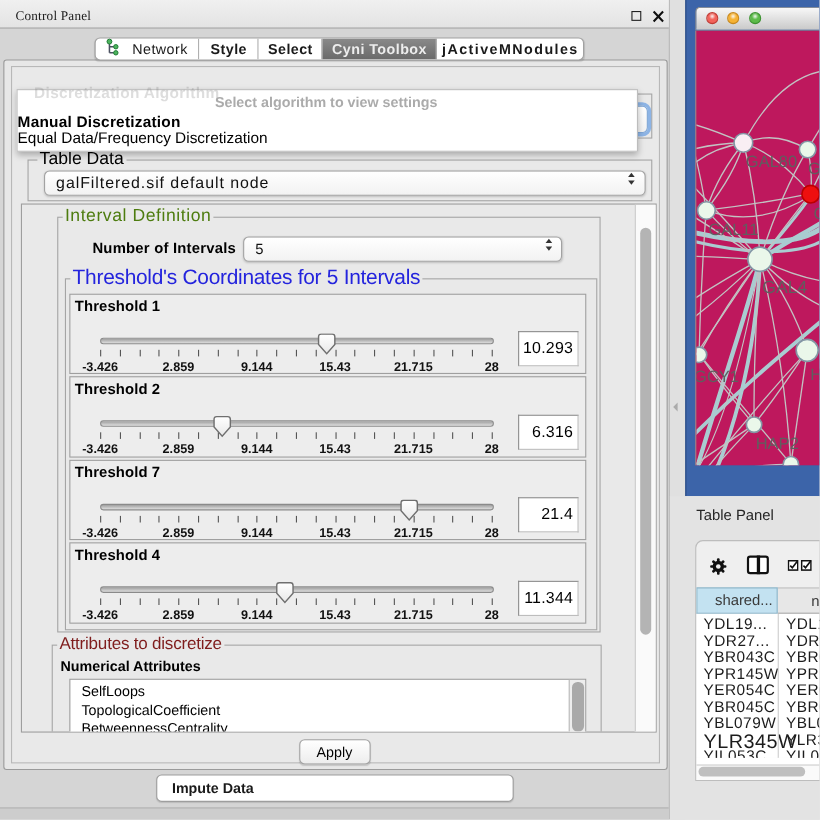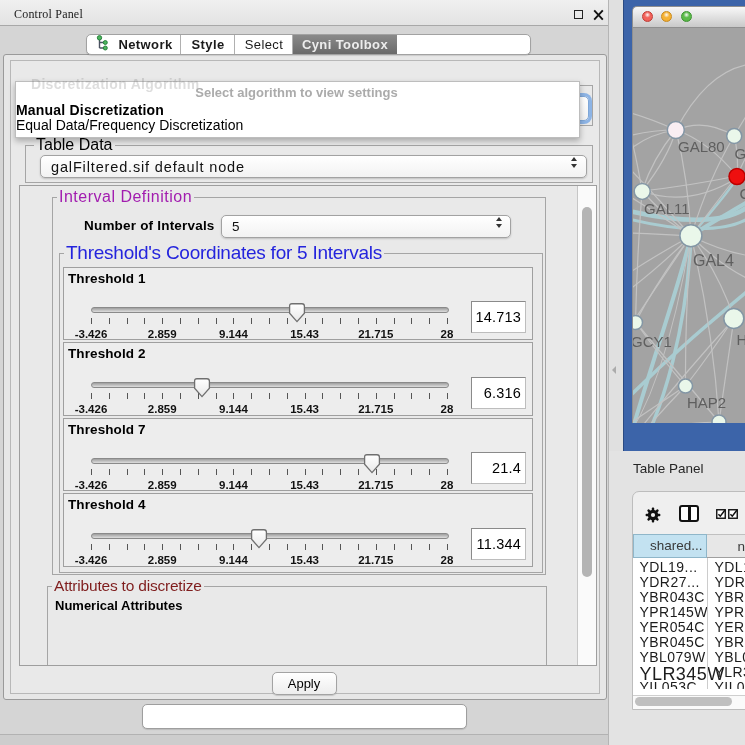--- a/index.html
+++ b/index.html
@@ -23,24 +23,25 @@
 <div class="abs" style="left:0;top:0;width:608px;height:745px;background:#d5d5d5;border-right:1px solid #b5b5b5;"></div>
 <div class="abs" style="left:0;top:0;width:608px;height:25px;background:linear-gradient(#f0f0f0,#e3e3e3);border-bottom:1px solid #a8a8a8;"></div>
 <div class="abs" style="left:14px;top:7px;font-size:12px;color:#1a1a1a;letter-spacing:.2px;font-family:Liberation Serif, serif;">Control Panel</div>
 <div class="abs" style="left:574px;top:10px;width:7px;height:7px;border:1.4px solid #222;"></div>
 <svg class="abs" style="left:593px;top:9px;" width="11" height="12" viewBox="0 0 11 12">
 <path d="M1.2 1.4 L9.8 10.6 M9.8 1.4 L1.2 10.6" stroke="#111" stroke-width="1.9"></path>
   </svg>
 <div class="abs" style="left:3px;top:54px;width:602px;height:644px;background:#e7e7e7;border:1px solid #9a9a9a;border-radius:3px;"></div>
 <div class="abs" style="left:10px;top:60px;width:588px;height:632px;background:#e9e9e9;border:1px solid #b8b8b8;"></div>
 <div class="abs" style="left:86px;top:33.5px;width:443px;height:19.5px;background:#ffffff;border:1px solid #a2a2a2;border-radius:5px;box-shadow:0 1px 1px rgba(0,0,0,.12);overflow:hidden;">
-<div style="position:absolute;left:0px;top:0;width:93px;height:100%;color:#1a1a1a;padding-left:24px;box-sizing:border-box;display:flex;align-items:center;justify-content:center;font-size:13px;font-weight:bold;letter-spacing:.4px;white-space:nowrap;">Network</div>
+<div style="position:absolute;left:0px;top:0;width:93px;height:100%;color:#1a1a1a;padding-left:24px;box-sizing:border-box;display:flex;align-items:center;justify-content:center;font-size:13px;font-weight:normal;letter-spacing:.4px;white-space:nowrap;">Network</div>
 <div style="position:absolute;left:93px;top:0;width:54px;height:100%;color:#1a1a1a;border-left:1px solid #b0b0b0;display:flex;align-items:center;justify-content:center;font-size:13px;font-weight:bold;letter-spacing:.4px;white-space:nowrap;">Style</div>
-<div style="position:absolute;left:147px;top:0;width:58px;height:100%;color:#1a1a1a;border-left:1px solid #b0b0b0;display:flex;align-items:center;justify-content:center;font-size:13px;font-weight:normal;letter-spacing:.4px;white-space:nowrap;">Select</div>
+<div style="position:absolute;left:147px;top:0;width:58px;height:100%;color:#1a1a1a;border-left:1px solid #b0b0b0;display:flex;align-items:center;justify-content:center;font-size:13px;font-weight:bold;letter-spacing:.4px;white-space:nowrap;">Select</div>
 <div style="position:absolute;left:205px;top:0;width:104px;height:100%;background:linear-gradient(#8a8a8a,#6a6a6a);color:#ededed;border-left:1px solid #b0b0b0;display:flex;align-items:center;justify-content:center;font-size:13px;font-weight:bold;letter-spacing:.4px;white-space:nowrap;">Cyni Toolbox</div>
+<div style="position:absolute;left:309px;top:0;width:134px;height:100%;color:#1a1a1a;border-left:1px solid #b0b0b0;display:flex;align-items:center;justify-content:center;font-size:13px;font-weight:bold;letter-spacing:1.3px;white-space:nowrap;">jActiveMNodules</div>
 </div>
 <svg class="abs" style="left:94px;top:34px;" width="16" height="18" viewBox="0 0 16 18">
 <path d="M5.5 5.5 V14 M5.5 8.5 H9.5 M5.5 14 H9.5" stroke="#4a5160" stroke-width="1.4" fill="none"></path>
 <circle cx="5.5" cy="3.8" r="2.2" fill="#4db45e" stroke="#1d7a33" stroke-width="0.9"></circle>
 <circle cx="11.3" cy="8.5" r="2" fill="#4db45e" stroke="#1d7a33" stroke-width="0.9"></circle>
 <circle cx="11.3" cy="14" r="2" fill="#4db45e" stroke="#1d7a33" stroke-width="0.9"></circle>
 </svg>
 <div class="fs" style="left:25px;top:85px;width:566px;height:39px;"></div>
 <div class="combo" style="left:40px;top:96px;width:547px;height:23px;box-shadow:0 0 0 3px rgba(92,152,227,.65);border-color:#7ea7d8;"></div>
 <div class="stepper" style="left:572px;top:99px;">
@@ -59,21 +60,21 @@
   </div>
 <div class="abs" style="left:15px;top:81px;width:563px;height:55px;background:#fff;border:1px solid #bdbdbd;box-shadow:0 3px 6px rgba(0,0,0,.28);"></div>
 <div class="abs" style="left:31px;top:76px;font-size:14px;font-weight:bold;color:rgba(125,125,125,.26);letter-spacing:.3px;">Discretization Algorithm</div>
 <div class="abs" style="left:15px;top:85px;width:563px;text-align:center;font-size:13px;font-weight:bold;color:#ababab;">Select algorithm to view settings</div>
 <div class="abs" style="left:16px;top:102px;font-size:14px;font-weight:bold;color:#000;letter-spacing:.2px;">Manual Discretization</div>
 <div class="abs" style="left:16px;top:116.5px;font-size:14px;color:#000;">Equal Data/Frequency Discretization</div>
 <div class="abs" style="left:19px;top:185px;width:578px;height:481px;background:#e9e9e9;border:1px solid #9e9e9e;box-sizing:border-box;overflow:hidden;" id="vp">
 <div style="position:absolute;left:557px;top:0;width:20px;height:480px;background:#fafafa;border-left:1px solid #c6c6c6;"></div>
 <div style="position:absolute;left:561.5px;top:21px;width:10px;height:370px;background:#b4b4b4;border-radius:5px;"></div>
 <div class="fs" style="left:32px;top:11px;width:492px;height:376px;">
-      <span style="color:#a21caf;letter-spacing:.5px;">Interval Definition</span>
+      <span style="color:#4d7c0f;letter-spacing:.5px;">Interval Definition</span>
     </div>
 <div class="abs bold" style="left:64px;top:32px;font-size:13.5px;letter-spacing:.2px;">Number of Intervals</div>
 <div class="combo" style="left:201px;top:29px;width:288px;height:21px;">
       <div class="txt">5</div>
     </div>
 <div class="stepper" style="left:476px;top:31px;">
       <div class="up"></div>
       <div class="dn"></div>
     </div>
 <div class="fs" style="left:39px;top:67px;width:482px;height:318px;">
@@ -111,21 +112,21 @@
       <div style="position:absolute;left:353.0px;top:60px;width:60px;text-align:center;font-size:11.5px;font-weight:bold;color:#111;">28</div>
       <svg style="position:absolute;left:224.1px;top:35px;" width="18" height="20" viewBox="0 0 18 20">
 <defs>
           <linearGradient id="thg1" x1="0" y1="0" x2="0" y2="1">
 <stop offset="0" stop-color="#ffffff"></stop>
             <stop offset="1" stop-color="#e8e8e8"></stop>
           </linearGradient>
         </defs>
 <path d="M 4 0.75 L 14 0.75 Q 16.4 0.75 16.4 3.2 L 16.4 10.2 L 9 18.6 L 1.6 10.2 L 1.6 3.2 Q 1.6 0.75 4 0.75 Z" fill="url(#thg1)" stroke="#6f6f6f" stroke-width="1.3"></path>
 </svg>
-      <div style="position:absolute;left:407px;top:33.5px;width:55px;height:32px;background:#fff;border:1px solid;border-color:#8a8a8a #bdbdbd #bdbdbd #8a8a8a;box-sizing:border-box;display:flex;align-items:center;justify-content:flex-end;padding-right:4px;font-size:14.5px;letter-spacing:.2px;">14.713</div>
+      <div style="position:absolute;left:407px;top:33.5px;width:55px;height:32px;background:#fff;border:1px solid;border-color:#8a8a8a #bdbdbd #bdbdbd #8a8a8a;box-sizing:border-box;display:flex;align-items:center;justify-content:flex-end;padding-right:4px;font-size:14.5px;letter-spacing:.2px;">10.293</div>
     </div>
 <div style="position:absolute;left:43px;top:156px;width:470px;height:73.5px;background:#ededed;border:1px solid #9f9f9f;box-sizing:border-box;">
       <div style="position:absolute;left:4px;top:3px;font-size:13.5px;font-weight:bold;letter-spacing:.1px;">Threshold 2</div>
       <div style="position:absolute;left:27px;top:39px;width:356px;height:4px;background:linear-gradient(#9e9e9e,#dedede);border:1px solid #8a8a8a;border-radius:3px;"></div>
       <div style="position:absolute;left:27.0px;top:50px;width:1px;height:6px;background:#555;"></div>
       <div style="position:absolute;left:44.8px;top:50px;width:1px;height:6px;background:#555;"></div>
       <div style="position:absolute;left:62.6px;top:50px;width:1px;height:6px;background:#555;"></div>
       <div style="position:absolute;left:80.4px;top:50px;width:1px;height:6px;background:#555;"></div>
       <div style="position:absolute;left:98.2px;top:50px;width:1px;height:6px;background:#555;"></div>
       <div style="position:absolute;left:116.0px;top:50px;width:1px;height:6px;background:#555;"></div>
@@ -240,33 +241,42 @@
           </linearGradient>
         </defs>
 <path d="M 4 0.75 L 14 0.75 Q 16.4 0.75 16.4 3.2 L 16.4 10.2 L 9 18.6 L 1.6 10.2 L 1.6 3.2 Q 1.6 0.75 4 0.75 Z" fill="url(#thg4)" stroke="#6f6f6f" stroke-width="1.3"></path>
 </svg>
       <div style="position:absolute;left:407px;top:33.5px;width:55px;height:32px;background:#fff;border:1px solid;border-color:#8a8a8a #bdbdbd #bdbdbd #8a8a8a;box-sizing:border-box;display:flex;align-items:center;justify-content:flex-end;padding-right:4px;font-size:14.5px;letter-spacing:.2px;">11.344</div>
     </div>
 <div class="fs" style="left:27px;top:400px;width:498px;height:110px;">
       <span style="color:#7f1d1d;font-size:15.5px;letter-spacing:-.2px;">Attributes to discretize</span>
     </div>
 <div class="abs bold" style="left:35px;top:412px;font-size:13px;">Numerical Attributes</div>
+<div style="position:absolute;left:43px;top:431px;width:470px;height:80px;background:#fff;border:1px solid #9a9a9a;box-sizing:border-box;overflow:hidden;">
+<div style="position:absolute;left:10px;top:3.0px;font-size:13px;">SelfLoops</div>
+<div style="position:absolute;left:10px;top:19.5px;font-size:13px;">TopologicalCoefficient</div>
+<div style="position:absolute;left:10px;top:36.0px;font-size:13px;">BetweennessCentrality</div>
+
+<div style="position:absolute;right:0;top:0;width:14px;height:100%;background:#ededed;border-left:1px solid #bbb;"></div>
+<div style="position:absolute;right:1.5px;top:2px;width:11px;height:45px;background:#a9a9a9;border-radius:5px;"></div>
+</div>
 </div>
 <div class="abs" style="left:271.5px;top:671.5px;width:63px;height:21px;background:linear-gradient(#ffffff,#ededed);border:1px solid #a3a3a3;border-radius:5px;box-shadow:0 1px 1px rgba(0,0,0,.15);display:flex;align-items:center;justify-content:center;font-size:13px;">Apply</div>
 <div class="abs" style="left:142px;top:704px;width:323px;height:23px;background:#ffffff;border:1px solid #9e9e9e;border-radius:5px;box-shadow:0 1px 1px rgba(0,0,0,.12);overflow:hidden;">
+<div style="position:absolute;left:0px;top:0;width:101px;height:100%;color:#1a1a1a;display:flex;align-items:center;justify-content:center;font-size:13px;font-weight:bold;white-space:nowrap;">Impute Data</div>
 </div>
 <div class="abs" style="left:0;top:734px;width:608px;height:11px;background:#cdcdcd;border-top:1px solid #b2b2b2;"></div>
 <div class="abs" style="left:609px;top:0;width:14px;height:745px;background:#e0e0e0;"></div>
 <div class="abs" style="left:612px;top:366px;width:0;height:0;border-top:4px solid transparent;border-bottom:4px solid transparent;border-right:4px solid #ababab;"></div>
 <div class="abs" style="left:623px;top:0;width:122px;height:451px;background:#3c64a9;border-left:1px solid #2a4a82;"></div>
 <div class="abs" style="left:632px;top:6px;width:113px;height:21.5px;background:linear-gradient(#f8f8f8,#c9c9c9);border:1px solid #8f8f8f;border-right:none;border-radius:5px 0 0 0;box-sizing:border-box;"></div>
 <div class="abs" style="left:641.6999999999999px;top:11.2px;width:11.2px;height:11.2px;border-radius:50%;background:radial-gradient(circle at 50% 32%, #ffffffcc 0%, #f2625a 38%, #f2625a 70%, #c03b34 100%);border:1px solid #c03b34;box-sizing:border-box;"></div>
 <div class="abs" style="left:661.1px;top:11.2px;width:11.2px;height:11.2px;border-radius:50%;background:radial-gradient(circle at 50% 32%, #ffffffcc 0%, #f6b233 38%, #f6b233 70%, #c8891d 100%);border:1px solid #c8891d;box-sizing:border-box;"></div>
 <div class="abs" style="left:680.6999999999999px;top:11.2px;width:11.2px;height:11.2px;border-radius:50%;background:radial-gradient(circle at 50% 32%, #ffffffcc 0%, #5cbb49 38%, #5cbb49 70%, #3c9330 100%);border:1px solid #3c9330;box-sizing:border-box;"></div>
-<div class="abs" style="left:632px;top:27.5px;width:113px;height:395.5px;background:#a3a3a3;border-left:1px solid #8f8f8f;box-sizing:border-box;overflow:hidden;">
+<div class="abs" style="left:632px;top:27.5px;width:113px;height:395.5px;background:#be185d;border-left:1px solid #8f8f8f;box-sizing:border-box;overflow:hidden;">
 <svg width="113" height="396" viewBox="0 0 113 396" style="position:absolute;left:0;top:0;">
 <g fill="none" stroke="#a9ccd1">
  <path d="M -4 183 C 40 193 90 198 116 178" stroke-width="4.5"></path>
  <path d="M -4 191 C 40 202 90 206 116 190" stroke-width="3"></path>
  <path d="M -6 420 C 20 330 46 258 58 208" stroke-width="4"></path>
  <path d="M 58 208 C 80 193 100 183 116 173" stroke-width="4"></path>
  <path d="M -5 370 C 40 325 80 292 116 262" stroke-width="3.5"></path>
  <path d="M 58 208 C 54 300 30 380 8 420" stroke-width="3.5"></path>
  <path d="M 58 208 C 76 186 96 164 104 150" stroke-width="2.5"></path>
 </g>

